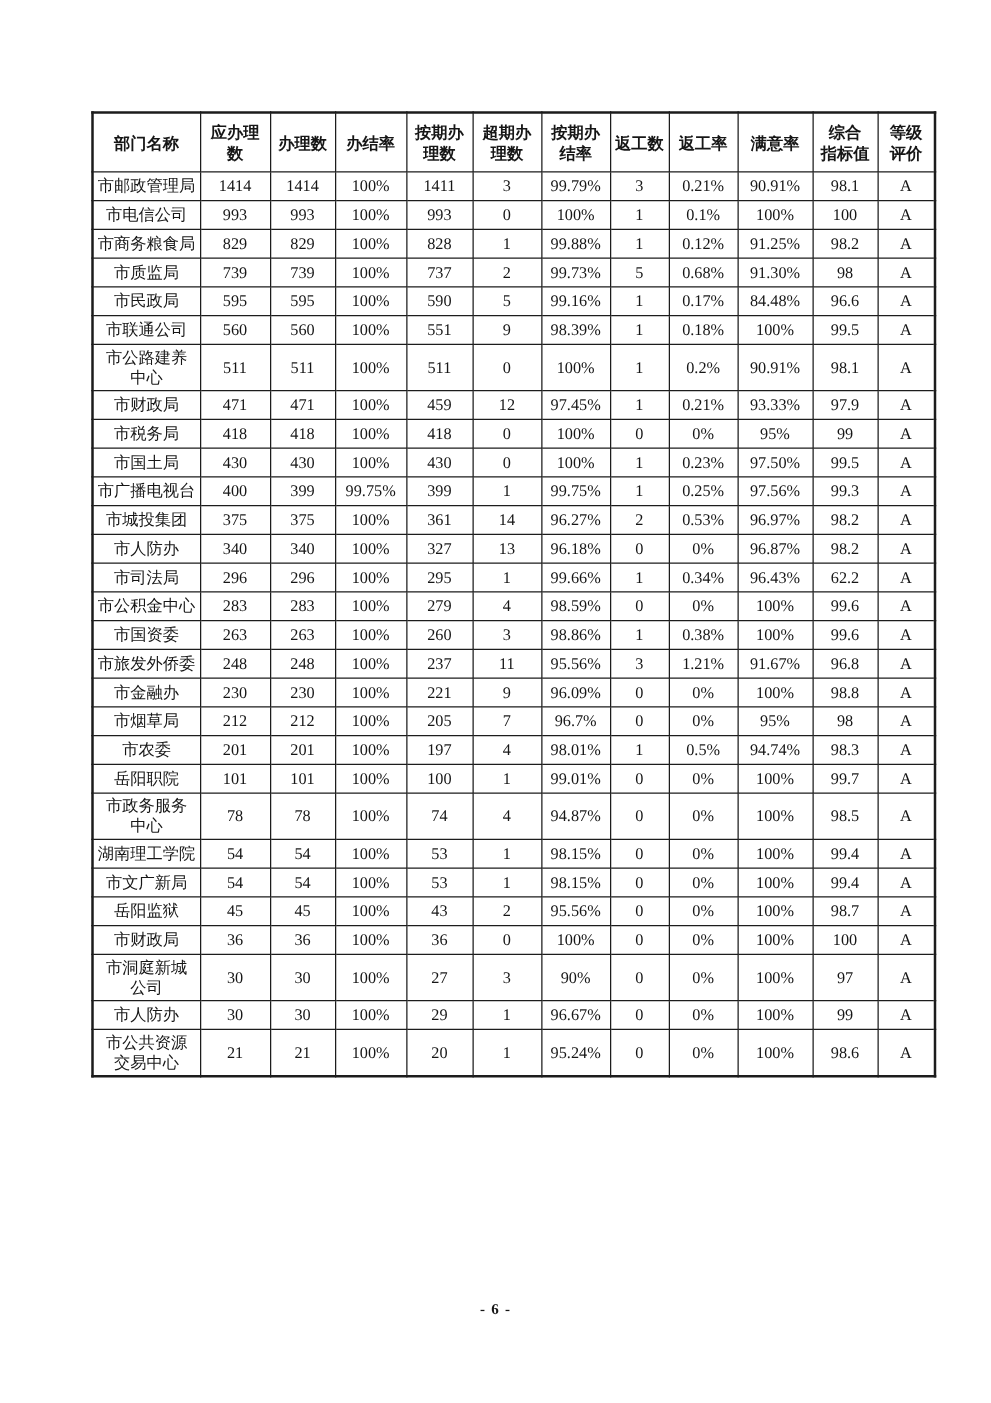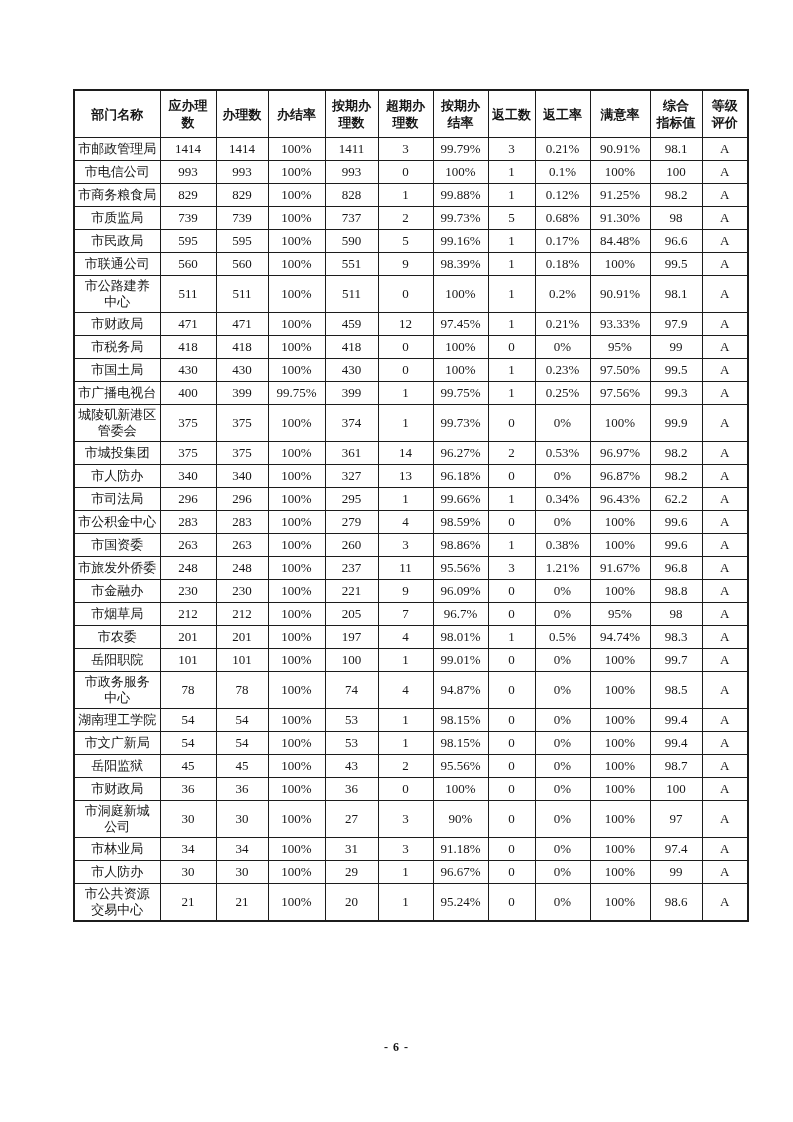--- a/index.html
+++ b/index.html
@@ -248,35 +248,20 @@
           <td>399</td>
           <td>1</td>
           <td>99.75%</td>
           <td>1</td>
           <td>0.25%</td>
           <td>97.56%</td>
           <td>99.3</td>
           <td>A</td>
         </tr>
         <tr>
-          <td>城陵矶新港区
-管委会</td>
-          <td>375</td>
-          <td>375</td>
-          <td>100%</td>
-          <td>374</td>
-          <td>1</td>
-          <td>99.73%</td>
-          <td>0</td>
-          <td>0%</td>
-          <td>100%</td>
-          <td>99.9</td>
-          <td>A</td>
-        </tr>
-        <tr>
           <td>市城投集团</td>
           <td>375</td>
           <td>375</td>
           <td>100%</td>
           <td>361</td>
           <td>14</td>
           <td>96.27%</td>
           <td>2</td>
           <td>0.53%</td>
           <td>96.97%</td>
@@ -486,34 +471,20 @@
           <td>30</td>
           <td>30</td>
           <td>100%</td>
           <td>27</td>
           <td>3</td>
           <td>90%</td>
           <td>0</td>
           <td>0%</td>
           <td>100%</td>
           <td>97</td>
-          <td>A</td>
-        </tr>
-        <tr>
-          <td>市林业局</td>
-          <td>34</td>
-          <td>34</td>
-          <td>100%</td>
-          <td>31</td>
-          <td>3</td>
-          <td>91.18%</td>
-          <td>0</td>
-          <td>0%</td>
-          <td>100%</td>
-          <td>97.4</td>
           <td>A</td>
         </tr>
         <tr>
           <td>市人防办</td>
           <td>30</td>
           <td>30</td>
           <td>100%</td>
           <td>29</td>
           <td>1</td>
           <td>96.67%</td>

